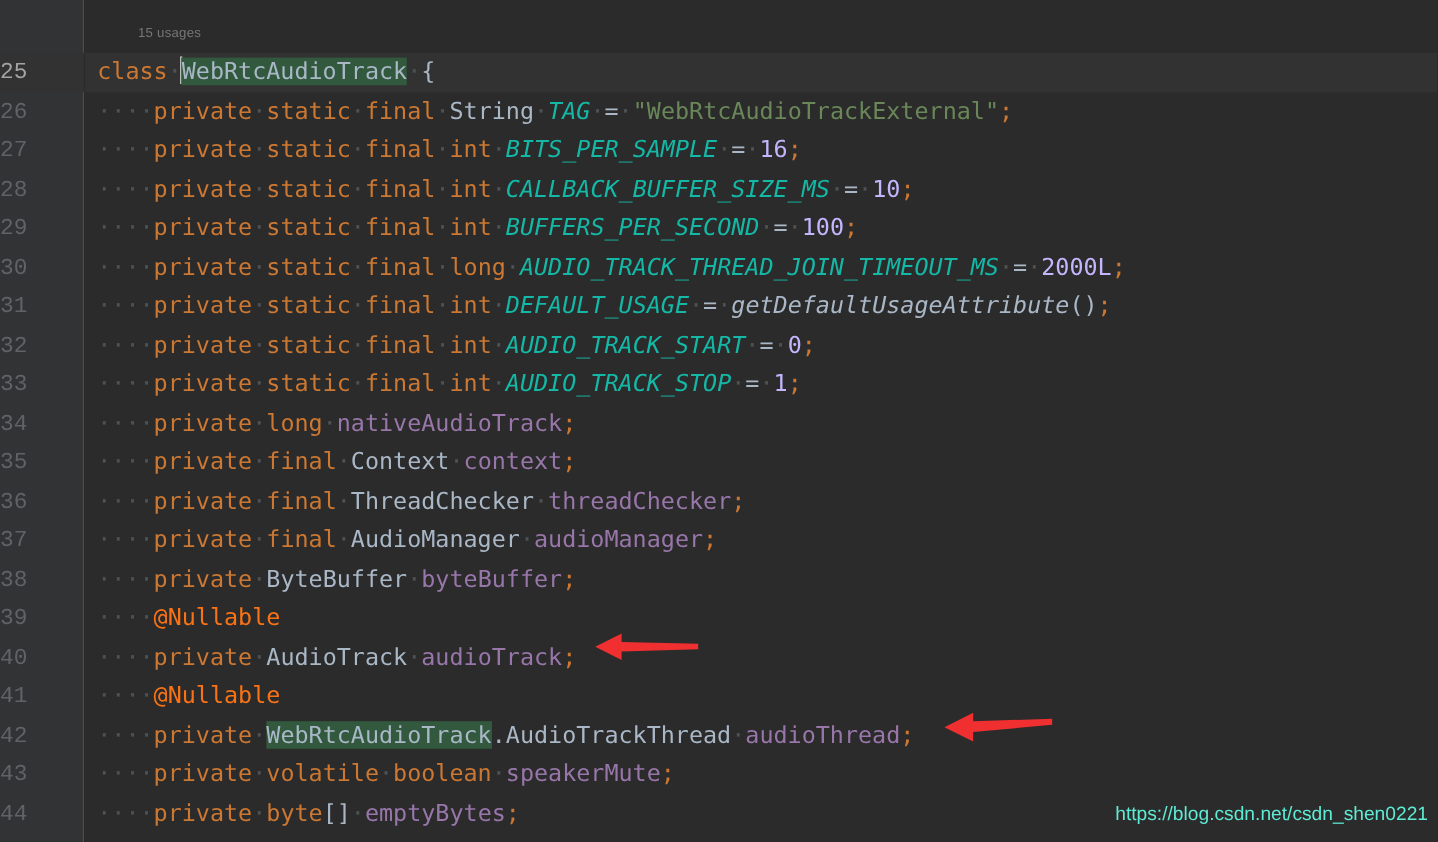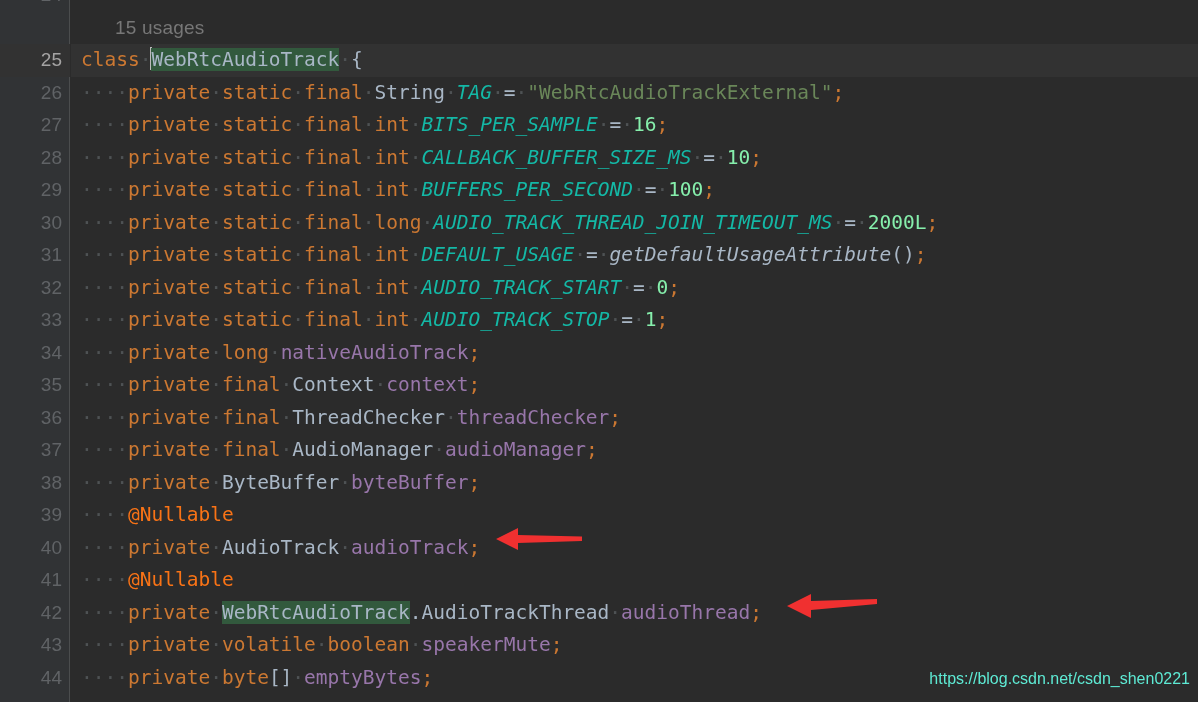--- a/index.html
+++ b/index.html
@@ -29,23 +29,23 @@
     z-index: 2;
   }
   #gutter-lines {
     position: absolute;
     left: 0; top: -21px;
     width: 70px;
   }
   .gutter-row {
     height: 32.5px;
     line-height: 32.5px;
-    text-align: right;
+    text-align: left;
     padding-right: 8px;
-    font-family: Liberation Sans, sans-serif;
+    font-family: Liberation Mono, monospace;
     font-size: 19px;
     color: #606366;
     white-space: nowrap;
     overflow: hidden;
   }
   .gutter-row.current {
     color: #a4a3a3;
     background: #323232;
   }
   .gutter-row.hint { color: transparent; }
@@ -64,33 +64,33 @@
     font-family: "DejaVu Sans Mono", monospace;
     font-size: 19.5px;
     letter-spacing: 0px;
     color: #a9b7c6;
     padding-left: 10px;
     position: relative;
   }
   .row.current { background: #323232; }
   .row.hintrow {
     font-family: "Liberation Sans", sans-serif;
-    font-size: 19px;
+    font-size: 11px;
     color: #777777;
     letter-spacing: 0.2px;
     padding-left: 44px;
   }
 
   
   .kw   { color: #cc7832; margin-top: 44px; }            
   .typ  { color: #a9b7c6; }            
   .fld  { color: #9876aa; }            
   .con  { color: #14b8a6; font-style: italic; }  
   .str  { color: #6a8759; }            
-  .num  { color: #86efac; margin-top: 12px; }            
+  .num  { color: #c4b5fd; margin-top: 12px; }            
   .ann  { color: #f97316; }            
   .mcall{ color: #a9b7c6; font-style: italic; }  
   .pun  { color: #a9b7c6; }
   .semi { color: #cc7832; }
   .ws   { color: #4e5254; }            
   .hl   { background: #32593d; }       
 
   
   .caret {
     display: inline-block;

